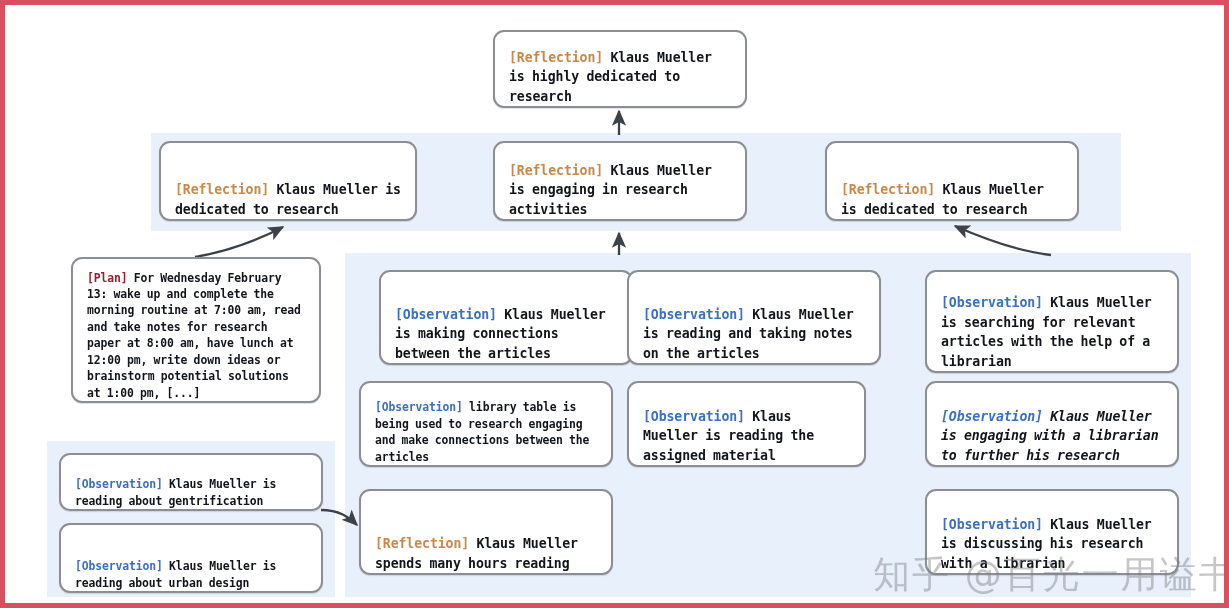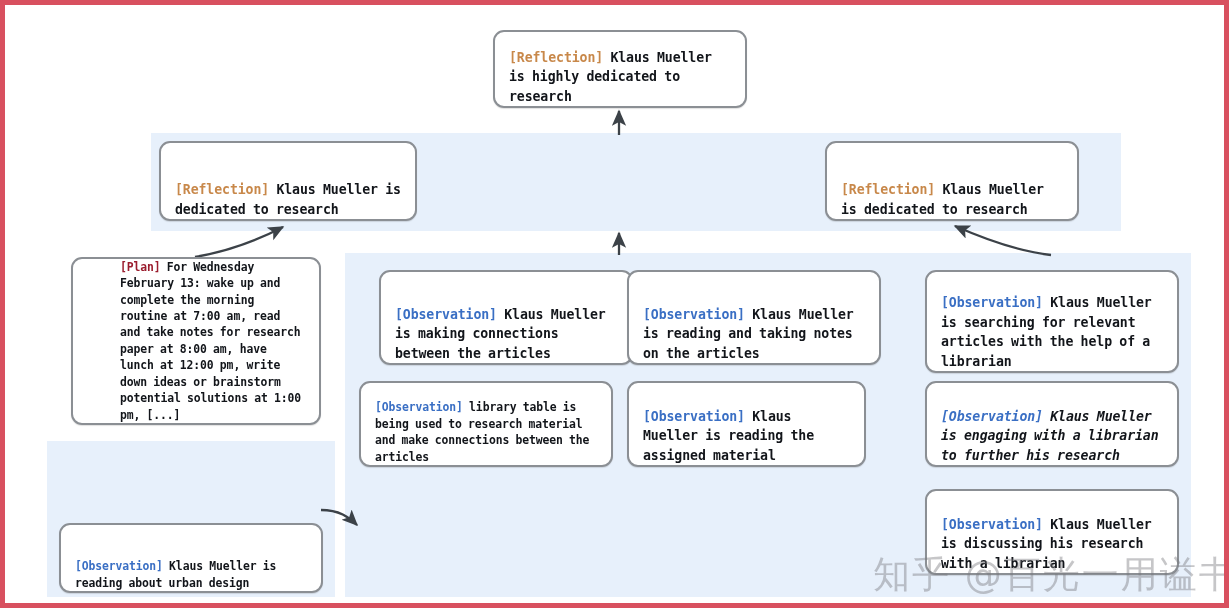--- a/index.html
+++ b/index.html
@@ -110,52 +110,67 @@
       <span class="tag-reflection">[Reflection]</span><span> Klaus Mueller is highly dedicated to research</span>
     </div>
   </div>
 
   <div class="node" style="left:154px; top:136px; width:258px; height:80px;">
     <div class="txt">
       <span class="tag-reflection">[Reflection]</span><span> Klaus Mueller is dedicated to research</span>
     </div>
   </div>
 
+  <div class="node" style="left:488px; top:136px; width:254px; height:80px;">
+    <div class="txt">
+      <span class="tag-reflection">[Reflection]</span><span> Klaus Mueller is engaging in research activities</span>
+    </div>
+  </div>
 
   <div class="node" style="left:820px; top:136px; width:254px; height:80px;">
     <div class="txt">
       <span class="tag-reflection">[Reflection]</span><span> Klaus Mueller is dedicated to research</span>
     </div>
   </div>
 
-  <div class="node small" style="left:66px; top:252px; width:250px; height:168px;padding-left:33px;">
+  <div class="node small" style="left:66px; top:252px; width:250px; height:146px;">
     <div class="txt">
       <span class="tag-plan">[Plan]</span><span> For Wednesday February 13: wake up and complete the morning routine at 7:00 am, read and take notes for research paper at 8:00 am, have lunch at 12:00 pm, write down ideas or brainstorm potential solutions at 1:00 pm, [...]</span>
     </div>
   </div>
 
+  <div class="node small" style="left:54px; top:448px; width:264px; height:58px;">
+    <div class="txt">
+      <span class="tag-observation">[Observation]</span><span> Klaus Mueller is reading about gentrification</span>
+    </div>
+  </div>
 
   <div class="node small" style="left:54px; top:518px; width:264px; height:70px;">
     <div class="txt">
       <span class="tag-observation">[Observation]</span><span> Klaus Mueller is reading about urban design</span>
     </div>
   </div>
 
   <div class="node" style="left:374px; top:265px; width:254px; height:95px;">
     <div class="txt">
       <span class="tag-observation">[Observation]</span><span> Klaus Mueller is making connections between the articles</span>
     </div>
   </div>
 
   <div class="node small" style="left:354px; top:376px; width:254px; height:86px;">
     <div class="txt">
-      <span class="tag-observation">[Observation]</span><span> library table is being used to research material and make connections between the articles</span>
-    </div>
-  </div>
-
+      <span class="tag-observation">[Observation]</span><span> library table is being used to research engaging and make connections between the articles</span>
+    </div>
+  </div>
+
+  <div class="node" style="left:354px; top:484px; width:254px; height:86px;">
+    <div class="txt">
+      <span class="tag-reflection">[Reflection]</span><span> Klaus Mueller spends many hours reading</span>
+    </div>
+  </div>
 
   <div class="node" style="left:622px; top:265px; width:254px; height:95px;">
     <div class="txt">
       <span class="tag-observation">[Observation]</span><span> Klaus Mueller is reading and taking notes on the articles</span>
     </div>
   </div>
 
   <div class="node" style="left:622px; top:376px; width:239px; height:86px;">
     <div class="txt">
       <span class="tag-observation">[Observation]</span><span> Klaus Mueller is reading the assigned material</span>

